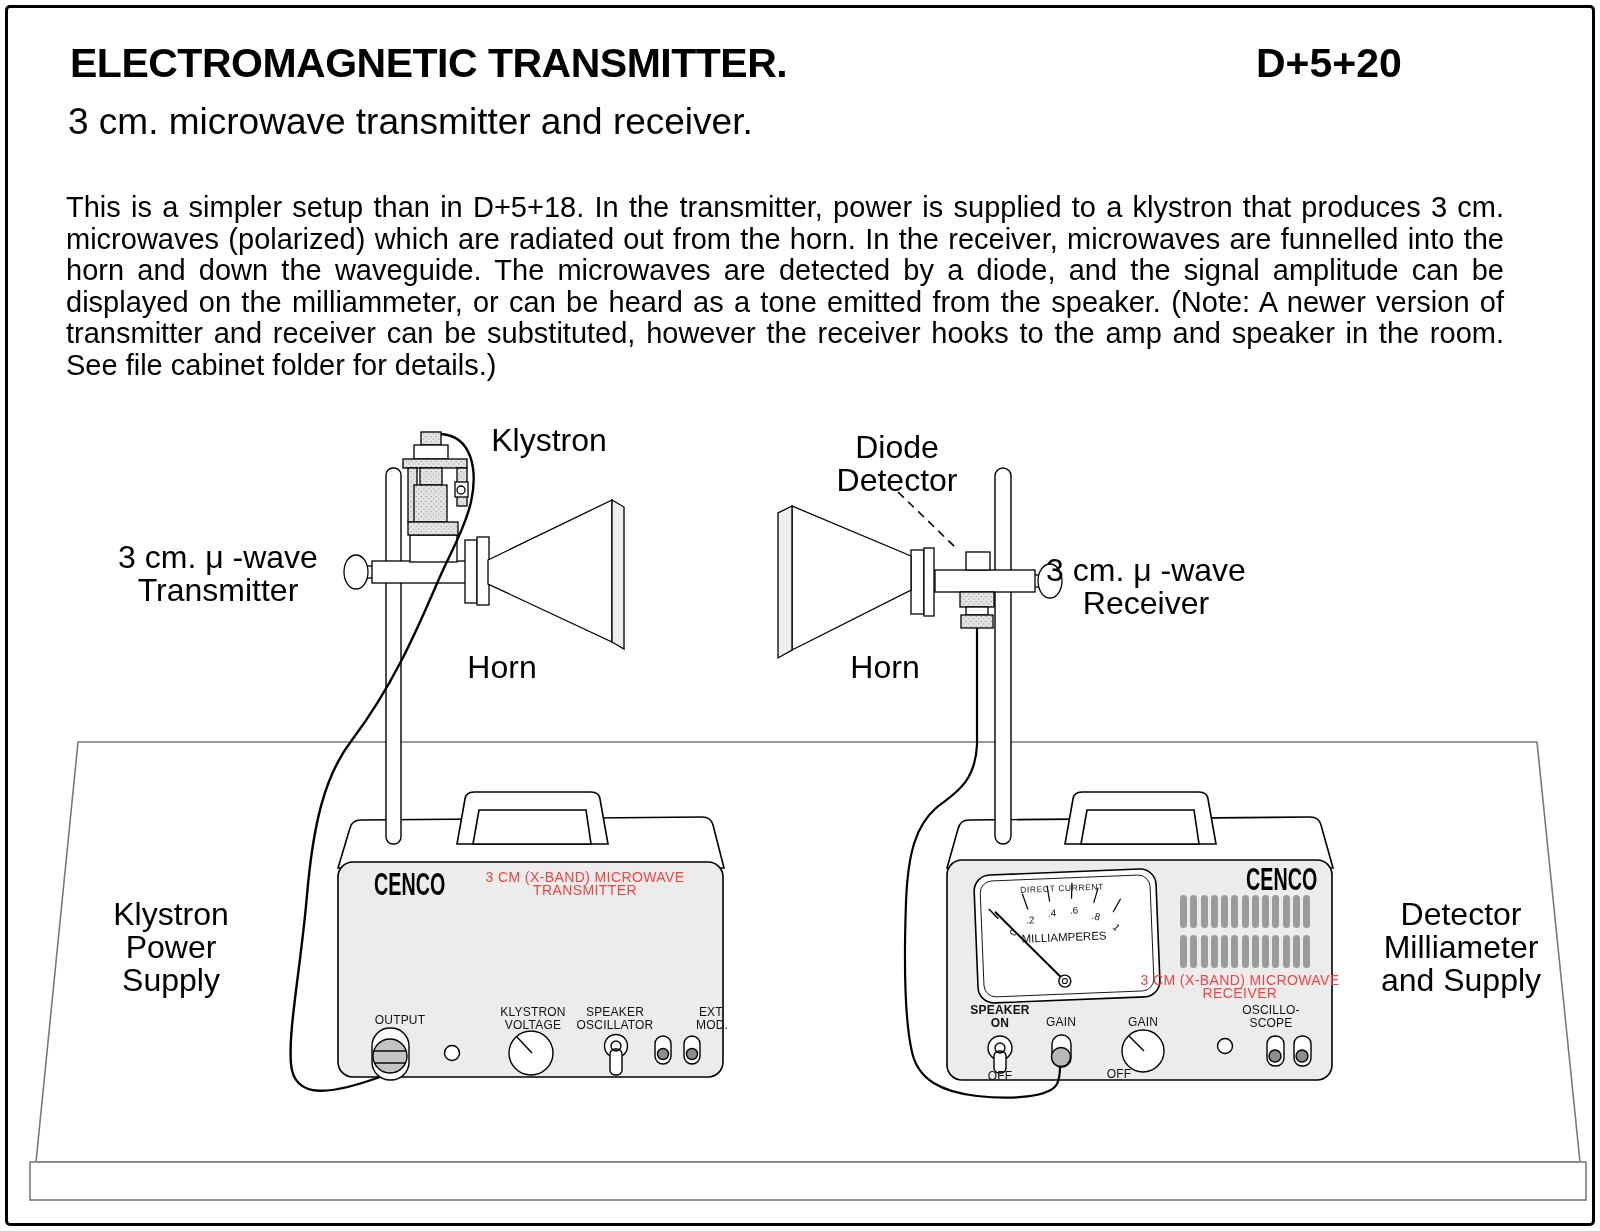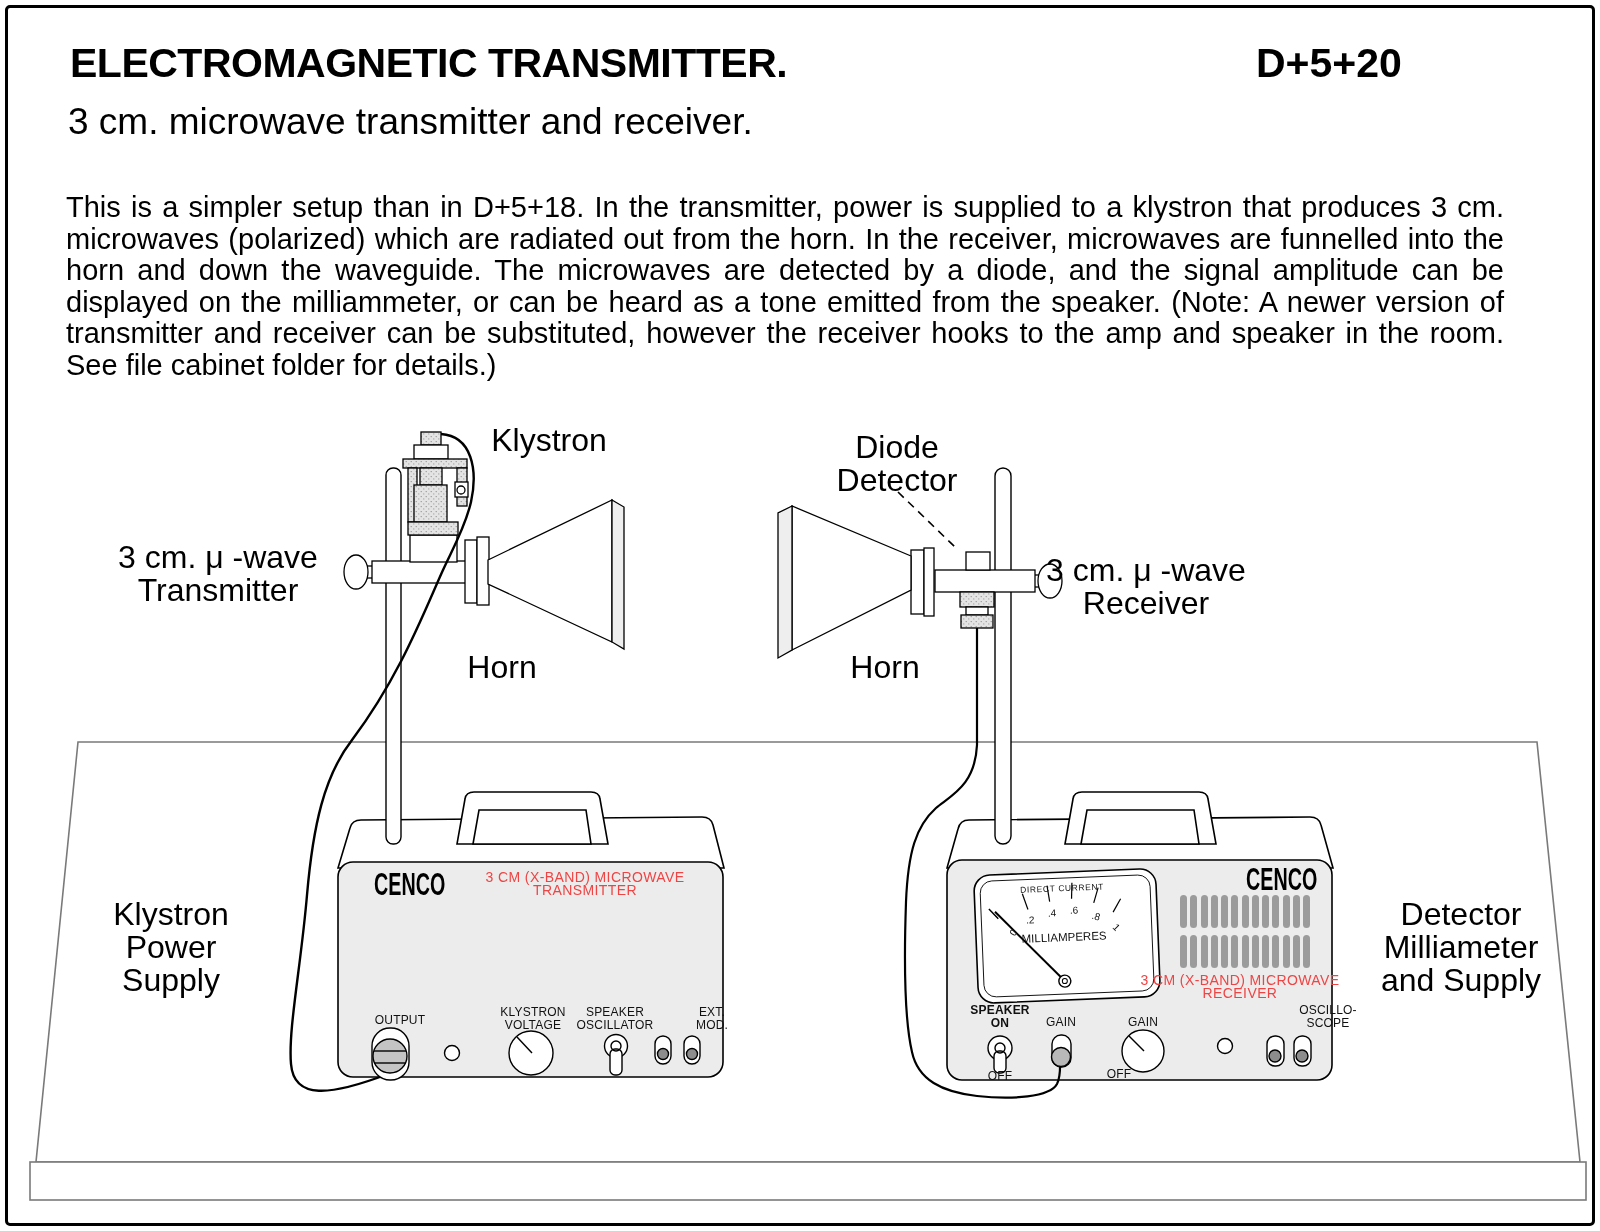--- a/index.html
+++ b/index.html
@@ -241,16 +241,16 @@
   <div>RECEIVER</div>
 </div>
 <div class="ctrl" style="left:1000px;top:1004px;font-weight:bold;">
   <div>SPEAKER</div>
   <div>ON</div>
 </div>
 <div class="ctrl" style="left:1000px;top:1070px;">OFF</div>
 <div class="ctrl" style="left:1061px;top:1016px;">GAIN</div>
 <div class="ctrl" style="left:1143px;top:1016px;">GAIN</div>
 <div class="ctrl" style="left:1119px;top:1068px;">OFF</div>
-<div class="ctrl" style="left:1328px;top:1004px;">
+<div class="ctrl" style="left:1271px;top:1004px;">
   <div>OSCILLO-</div>
   <div>SCOPE</div>
 </div>
 
 </body></html>

